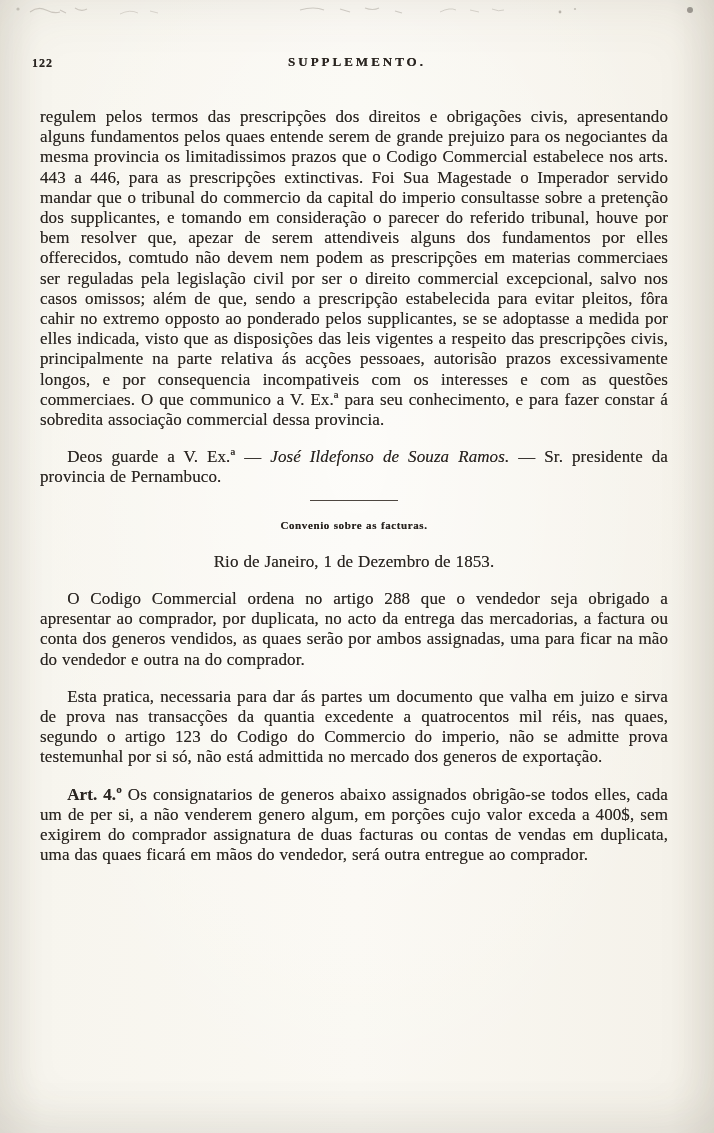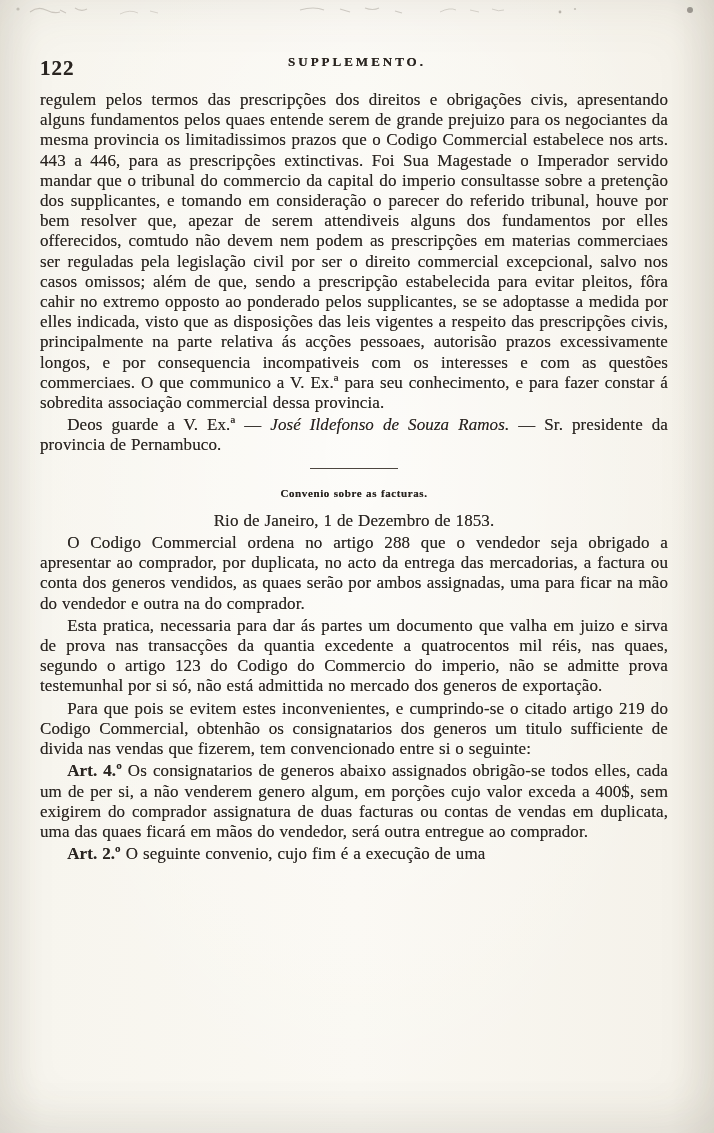--- a/index.html
+++ b/index.html
@@ -27,45 +27,45 @@
     pointer-events: none;
     opacity: 0.8;
   }
   .running-head {
     position: relative;
     padding-top: 54px;
     height: 24px;
   }
   .page-number {
     position: absolute;
-    left: 40px;
+    left: 32px;
     top: 56px;
     font-weight: bold;
-    font-size: 21px;
+    font-size: 12px;
     letter-spacing: 1px;
     text-shadow: 0 0 0.5px rgba(42,37,33,0.7);
   }
   .head-title {
     text-align: center;
     font-weight: bold;
     font-size: 13px;
     letter-spacing: 3px;
     text-shadow: 0 0 0.6px rgba(42,37,33,0.8);
   }
   .content {
     padding: 12px 46px 0 40px;
     font-size: 17px;
     line-height: 20.2px;
     text-align: justify;
     letter-spacing: 0.1px;
     word-spacing: 0.5px;
     text-shadow: 0 0 0.5px rgba(42,37,33,0.55);
   }
   .content p {
-    margin: 0 0 2px 0;
+    margin: 17px 0 2px 0;
   }
   p.indent {
     text-indent: 1.6em;
   }
   .art-label {
     font-weight: bold;
   }
   .divider {
     width: 88px;
     border: none;
@@ -117,21 +117,19 @@
     <hr class="divider">
 
     <h2 class="section-title">Convenio sobre as facturas.</h2>
 
     <p class="dateline">Rio de Janeiro, 1 de Dezembro de 1853.</p>
 
     <p class="indent">O Codigo Commercial ordena no artigo 288 que o vendedor seja obrigado a apresentar ao comprador, por duplicata, no acto da entrega das mercadorias, a factura ou conta dos generos vendidos, as quaes serão por ambos assignadas, uma para ficar na mão do vendedor e outra na do comprador.</p>
 
     <p class="indent">Esta pratica, necessaria para dar ás partes um documento que valha em juizo e sirva de prova nas transacções da quantia excedente a quatrocentos mil réis, nas quaes, segundo o artigo 123 do Codigo do Commercio do imperio, não se admitte prova testemunhal por si só, não está admittida no mercado dos generos de exportação.</p>
 
-    <p class="indent">Para que pois se evitem estes inconvenientes, e cumprindo-se o citado artigo 219 do Codigo Commercial, obtenhão os consignatarios dos generos um titulo sufficiente de divida nas vendas que fizerem, tem convencionado entre si o seguinte:</p>
 
     <p class="indent"><span class="art-label">Art. 4.º</span><span> Os consignatarios de generos abaixo assignados obrigão-se todos elles, cada um de per si, a não venderem genero algum, em porções cujo valor exceda a 400$, sem exigirem do comprador assignatura de duas facturas ou contas de vendas em duplicata, uma das quaes ficará em mãos do vendedor, será outra entregue ao comprador.</span></p>
 
-    <p class="indent"><span class="art-label">Art. 2.º</span><span> O seguinte convenio, cujo fim é a execução de uma</span></p>
 
   </div>
 
 </div>
 
 </body></html>

